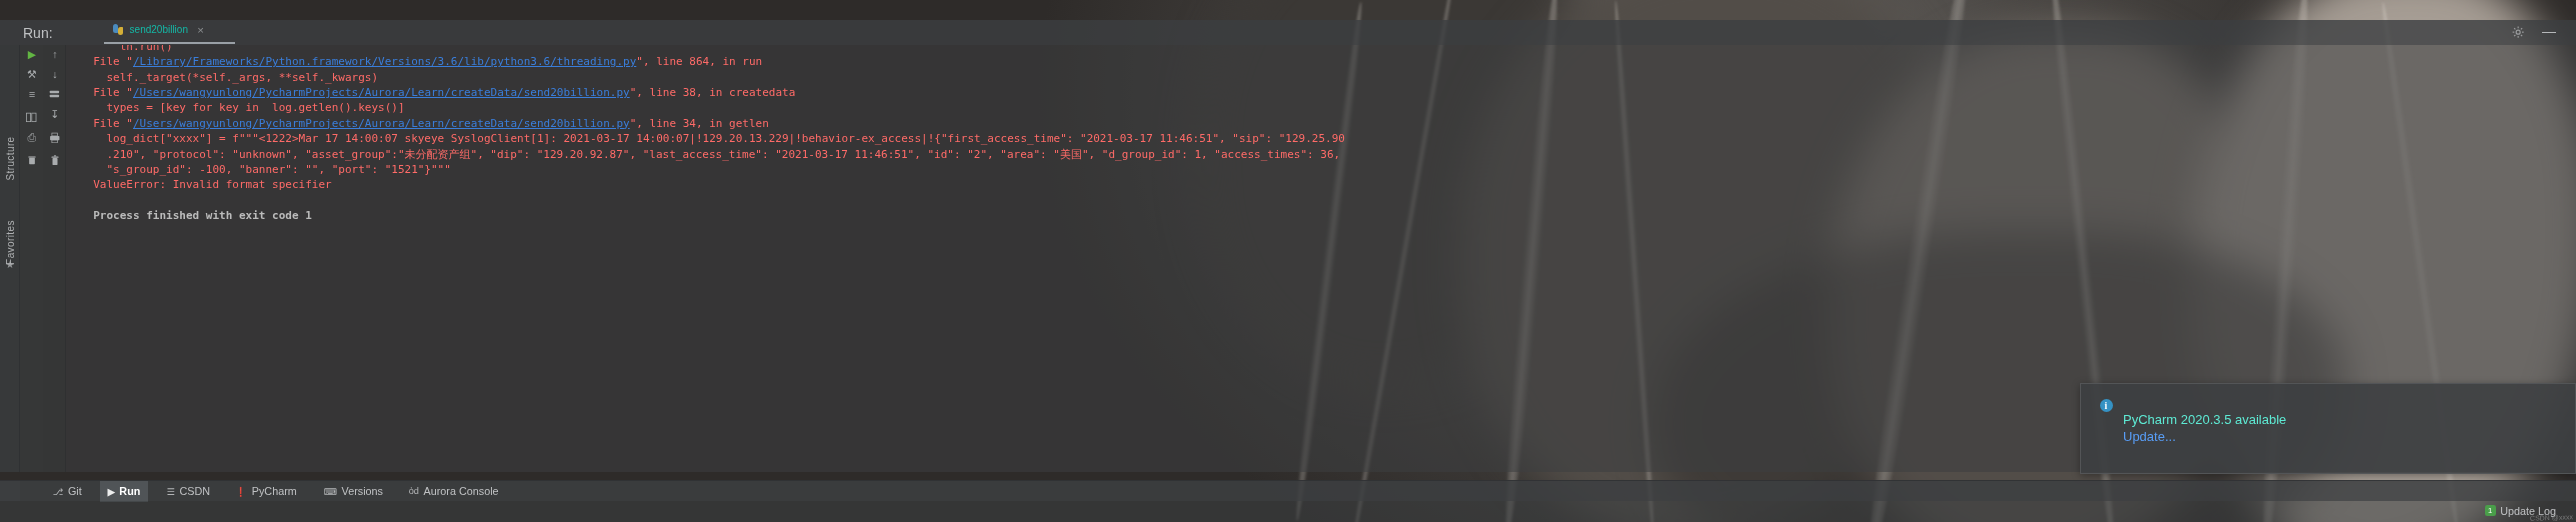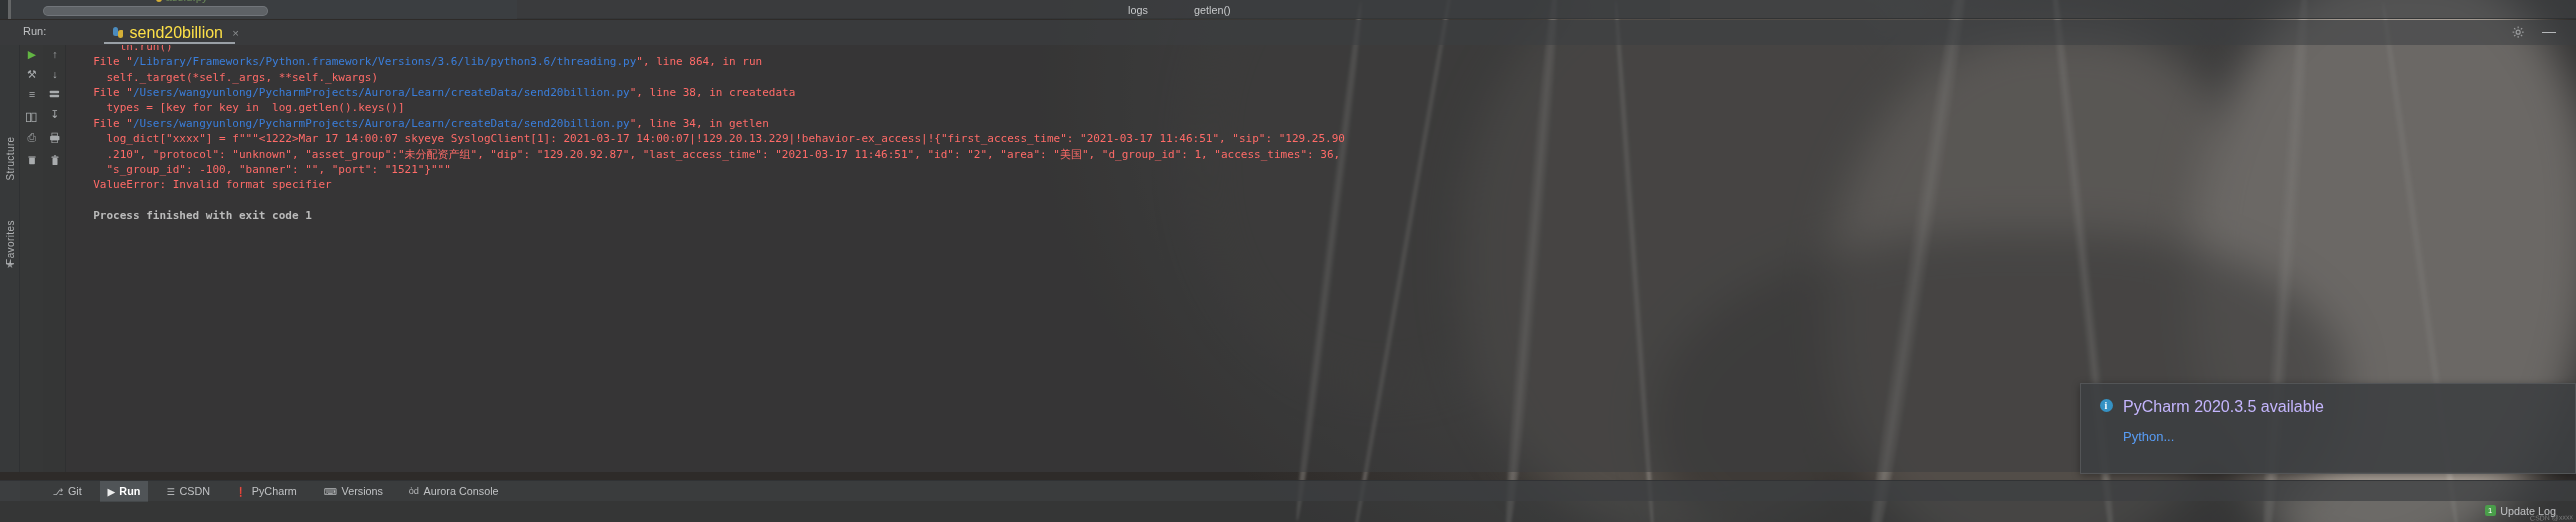--- a/index.html
+++ b/index.html
@@ -88,28 +88,28 @@
   #tab-logs { left: 611px; }
   #tab-getlen { left: 677px; }
 
   
   .run-header {
     position: absolute; left: 0; top: 20px; width: 100%; height: 24.6px;
     background: rgba(60,63,65,0.80);
   }
   .run-header .run-label {
     position: absolute; left: 23px; top: 5.4px;
-    color: #bfc1c3; font-size: 11px;
+    color: #bfc1c3; font-size: 14px;
   }
   .run-tab {
     position: absolute; left: 108px; top: 3.1px;
     display: flex; align-items: center; gap: 6.2px;
     padding: 0.8px 4.6px;
   }
-  .run-tab .name { color: #fde047; font-size: 16px; }
+  .run-tab .name { color: #14b8a6; font-size: 10px; }
   .run-tab .close { color: #8b8e90; font-size: 11.5px; margin-left: 3.1px; }
   .run-tab-underline {
     position: absolute; left: 104px; top: 22px; width: 131px; height: 2.3px;
     background: #9aa0a6;
   }
   .run-header .gear {
     position: absolute; right: 52px; top: 6.2px;
     width: 12.3px; height: 12.3px; opacity: 0.75;
   }
   .run-header .minimize {
@@ -162,41 +162,41 @@
     position: absolute; left: 0; top: -6.2px; right: 0;
     padding: 0 0 0 14px;
     font-family: "DejaVu Sans Mono", "Liberation Mono", monospace;
     font-size: 11px;
     line-height: 15.4px;
     white-space: pre;
   }
   .ln { display: block; height: 15.4px; }
   .err  { color: #ff6b68; }
   .out  { color: #bbbbbb; font-weight: bold; }
-  .lnk  { color: #3a7edb; }
+  .lnk  { color: #3a7edb; text-decoration: underline; }
 
   
   .balloon {
     position: absolute; right: 0px; top: 383px;
     width: 496px; height: 91px;
     background: rgba(60,63,65,0.88);
     border: 0.8px solid rgba(85,88,90,0.9);
     box-shadow: 0 1.5px 7.7px rgba(0,0,0,0.35);
   }
   .balloon .info-icon {
     position: absolute; left: 18.5px; top: 15.4px;
     width: 13px; height: 13px; border-radius: 50%;
     background: #3592c4;
     color: #fff; font-size: 10px; font-weight: bold;
     display: flex; align-items: center; justify-content: center;
     font-family: "Liberation Serif", serif;
   }
   .balloon .title {
-    position: absolute; left: 42px; top: 14px;
-    color: #c4b5fd; font-size: 16px;
+    position: absolute; left: 42px; top: 28px;
+    color: #5eead4; font-size: 13px;
   }
   .balloon .update-link {
     position: absolute; left: 42px; top: 45px;
     color: #589df6; font-size: 13px;
   }
 
   
   .bottom-bar {
     position: absolute; left: 0; bottom: 21px; width: 100%; height: 21.5px;
     background: rgba(60,63,65,0.86);
@@ -252,38 +252,20 @@
   <div class="strand" style="left:1523px; top:-15.4px; width:17px; height:554px; transform:rotate(5deg);"></div>
   <div class="strand" style="left:1630px; top:0px; width:9.2px; height:538px; transform:rotate(-4deg);"></div>
   <div class="strand" style="left:1907px; top:-46px; width:21.5px; height:615px; transform:rotate(9deg);"></div>
   <div class="strand" style="left:2076px; top:-31px; width:14px; height:584px; transform:rotate(-6deg);"></div>
   <div class="strand" style="left:2276px; top:-15.4px; width:18.5px; height:569px; transform:rotate(4deg);"></div>
   <div class="strand" style="left:2415px; top:0px; width:10.8px; height:538px; transform:rotate(-8deg);"></div>
 </div>
 
 <div id="ide">
 
-  <div class="editor-strip">
-    <div class="editor-left">
-      <div class="gutter-left-edge"></div>
-      <div class="gutter-left-edge2"></div>
-      <div class="tab-file">
-        <span class="pyicon">
-            <i class="b1"></i>
-            <i class="b2"></i>
-          </span>
-        <span>assid.py</span>
-      </div>
-      <div class="scroll-pill"></div>
-    </div>
-    <div class="tabs-right">
-      <div class="tab-label" id="tab-logs">logs</div>
-      <div class="tab-label" id="tab-getlen">getlen()</div>
-    </div>
-  </div>
 
   <div class="run-header">
     <div class="run-label">Run:</div>
     <div class="run-tab">
       <span class="pyicon">
           <i class="b1"></i>
           <i class="b2"></i>
         </span>
       <span class="name">send20billion</span>
       <span class="close">×</span>
@@ -358,21 +340,21 @@
     </div>
   </div>
 
   <div class="console">
     <div class="console-inner" id="console-inner"><span class="ln"><span class="err">      th.run()</span></span><span class="ln"><span class="err">  File "</span><span class="lnk">/Library/Frameworks/Python.framework/Versions/3.6/lib/python3.6/threading.py</span><span class="err">", line 864, in run</span></span><span class="ln"><span class="err">    self._target(*self._args, **self._kwargs)</span></span><span class="ln"><span class="err">  File "</span><span class="lnk">/Users/wangyunlong/PycharmProjects/Aurora/Learn/createData/send20billion.py</span><span class="err">", line 38, in createdata</span></span><span class="ln"><span class="err">    types = [key for key in  log.getlen().keys()]</span></span><span class="ln"><span class="err">  File "</span><span class="lnk">/Users/wangyunlong/PycharmProjects/Aurora/Learn/createData/send20billion.py</span><span class="err">", line 34, in getlen</span></span><span class="ln"><span class="err">    log_dict["xxxx"] = f"""&lt;1222&gt;Mar 17 14:00:07 skyeye SyslogClient[1]: 2021-03-17 14:00:07|!129.20.13.229|!behavior-ex_access|!{"first_access_time": "2021-03-17 11:46:51", "sip": "129.25.90</span></span><span class="ln"><span class="err">    .210", "protocol": "unknown", "asset_group":"未分配资产组", "dip": "129.20.92.87", "last_access_time": "2021-03-17 11:46:51", "id": "2", "area": "美国", "d_group_id": 1, "access_times": 36,</span></span><span class="ln"><span class="err">    "s_group_id": -100, "banner": "", "port": "1521"}"""</span></span><span class="ln"><span class="err">  ValueError: Invalid format specifier</span></span><span class="ln"><span class="out"></span></span><span class="ln"><span class="out">  Process finished with exit code 1</span></span></div>
   </div>
 
   <div class="balloon">
     <div class="info-icon">i</div>
     <div class="title">PyCharm 2020.3.5 available</div>
-    <div class="update-link">Python...</div>
+    <div class="update-link">Update...</div>
   </div>
 
   <div class="left-notch"></div>
   <div class="bottom-bar" id="bottom-bar">
       <div class="bb-item" style="left: 45px;">
         <span class="bb-glyph">⎇</span>
         <span>Git</span>
       </div>
       <div class="bb-item active" style="left: 100px;">
         <span class="bb-glyph">▶</span>

